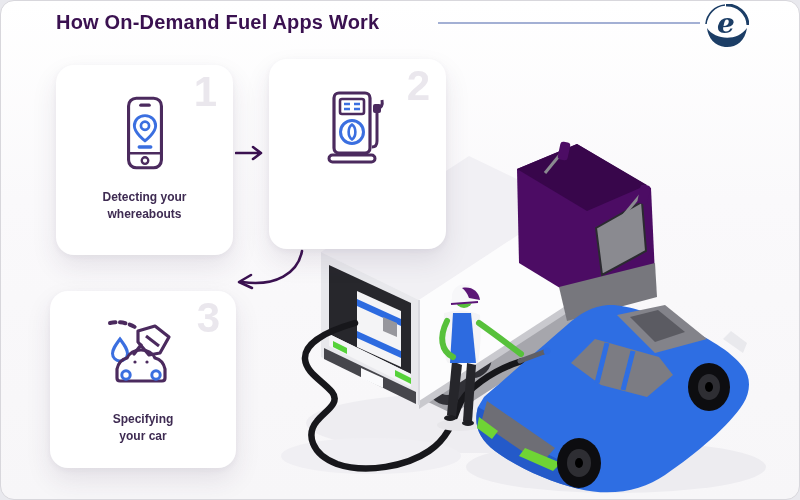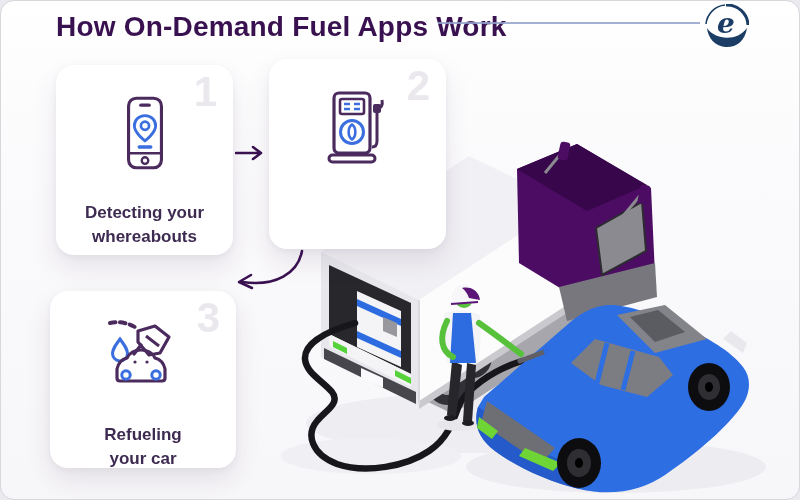--- a/index.html
+++ b/index.html
@@ -5,40 +5,40 @@
   html,body{margin:0;padding:0;background:#e9e9ee;}
   .frame{
     position:relative;width:798px;height:498px;margin:0 auto;
     background:linear-gradient(180deg,#ffffff 0%,#faf9fb 40%,#f7f6f8 100%);
     border:1px solid #d8d7dc;border-radius:14px;overflow:hidden;
     font-family:"Liberation Sans",sans-serif;
   }
   .scene{position:absolute;left:0;top:0;z-index:1;}
   .page-title{
     position:absolute;left:55px;top:10px;z-index:4;
-    font-size:28px;font-weight:800;letter-spacing:.2px;color:#3a1150;
+    font-size:20px;font-weight:800;letter-spacing:.2px;color:#3a1150;
   }
   .title-rule{position:absolute;left:437px;top:21px;width:262px;height:2px;background:#93a2cc;opacity:.85;z-index:4;}
   .logo{position:absolute;left:704px;top:3px;width:44px;height:44px;z-index:4;cursor:pointer;}
   .card{
     position:absolute;background:#ffffff;border-radius:18px;z-index:3;
     box-shadow:0 12px 26px rgba(62,43,82,.10),0 2px 6px rgba(62,43,82,.05);
     display:flex;flex-direction:column;align-items:center;
   }
   .card-1{left:55px;top:64px;width:177px;height:190px;}
   .card-2{left:268px;top:58px;width:177px;height:190px;}
   .card-3{left:49px;top:290px;width:186px;height:177px;}
   .step-number{
     position:absolute;top:6px;right:16px;font-size:42px;font-weight:800;
     color:#eae7ed;line-height:1;user-select:none;
   }
   .step-icon{margin-top:26px;height:84px;display:flex;align-items:center;justify-content:center;}
   .card-3 .step-icon{margin-top:22px;}
   .step-label{
-    margin-top:26px;text-align:center;font-size:17px;font-weight:600;
+    margin-top:14px;text-align:center;font-size:12px;font-weight:600;
     color:#3e2b52;line-height:1.4;
   }
   .arrow-1{position:absolute;left:234px;top:144px;z-index:3;}
   .arrow-2{position:absolute;left:231px;top:248px;z-index:3;}
 </style>
 </head>
 <body>
 
 <div class="frame">
 
@@ -199,21 +199,21 @@
         <path d="M37,33 l-7,9" stroke="#4b2a5e" stroke-width="3.4" stroke-linecap="round"></path>
         <path d="M16,27 c-5.5,7.5 -7.5,10.5 -7.5,14.5 a7.5,7.5 0 0 0 15,0 c0,-4 -2,-7 -7.5,-14.5 z" fill="none" stroke="#3b6fe0" stroke-width="3"></path>
         <path d="M13,57 q2,-9 10,-11 q4,-8 14,-8 q10,0 14,8 q8,2 10,11 l0,9 q0,3 -3,3 l-42,0 q-3,0 -3,-3 z" fill="none" stroke="#4b2a5e" stroke-width="3.2"></path>
         <circle cx="22" cy="63" r="4.2" fill="none" stroke="#3b6fe0" stroke-width="3"></circle>
         <circle cx="52" cy="63" r="4.2" fill="none" stroke="#3b6fe0" stroke-width="3"></circle>
         <circle cx="31" cy="50" r="1.6" fill="#4b2a5e"></circle>
         <circle cx="43" cy="50" r="1.6" fill="#4b2a5e"></circle>
       </svg>
     </div>
     <div class="step-label">
-      <span>Refueling</span><br>
+      <span>Specifying</span><br>
       <span>your car</span>
     </div>
   </div>
 
   <svg class="arrow-1" width="32" height="16" viewBox="0 0 32 16">
     <path d="M1,8 H24 M18,2 L26,8 L18,14" fill="none" stroke="#3a1150" stroke-width="2.6" stroke-linecap="round" stroke-linejoin="round"></path>
   </svg>
   <svg class="arrow-2" width="78" height="64" viewBox="0 0 78 64">
     <path d="M70,2 C66,24 44,38 10,33" fill="none" stroke="#3a1150" stroke-width="2.6" stroke-linecap="round"></path>
     <path d="M19,26 L7,33 L20,39" fill="none" stroke="#3a1150" stroke-width="2.6" stroke-linecap="round" stroke-linejoin="round"></path>

